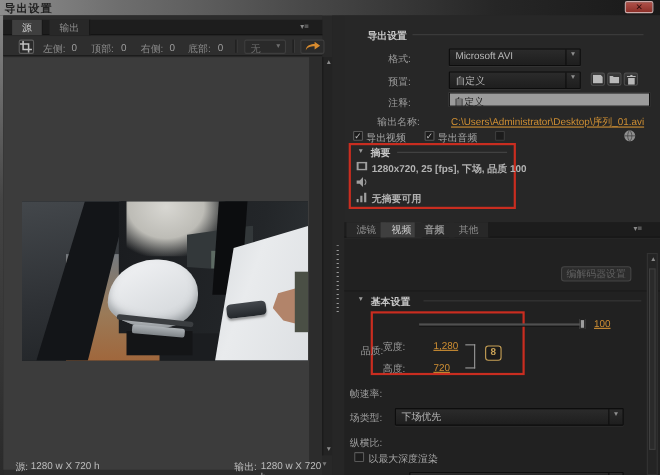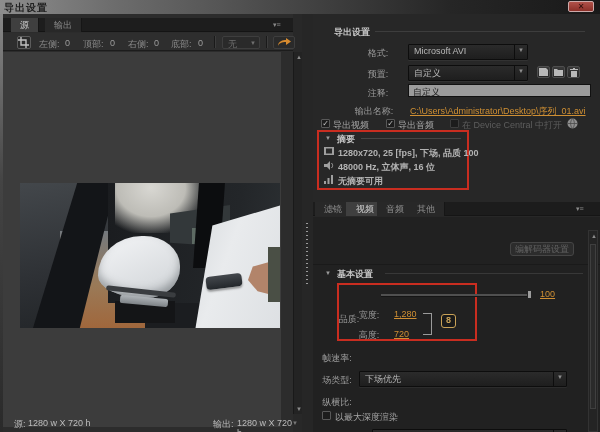--- a/index.html
+++ b/index.html
@@ -39,21 +39,21 @@
 
   
   #lscroll { left:293px; top:52px; width:9px; height:362px; background:#232323; border-left:1px solid #191919;}
   #splitter { left:302px; top:14px; width:11px; height:418px; background:#262626; }
   #splitdots { left:4px; top:209px; width:2px; height:64px;
      background:repeating-linear-gradient(#9a9a9a 0 1px, transparent 1px 4px); position:absolute; }
 
   
   #rightpanel { left:313px; top:14px; width:287px; height:418px; background:#272727; }
   .sechdr { font-size:9px; font-weight:bold; color:#c6c6c6; }
-  .rlabel { position:absolute; font-size:9px; color:#9c9c9c; text-align:center; }
+  .rlabel { position:absolute; font-size:9px; color:#9c9c9c; text-align:left; }
   .dd { position:absolute; height:16px; background:linear-gradient(#2b2b2b,#1e1e1e);
         border:1px solid #0d0d0d; box-shadow:0 1px 0 rgba(255,255,255,.05); border-radius:1px;}
   .dd .txt { position:absolute; left:5px; top:1px; font-size:9px; color:#b8b8b8; white-space:nowrap;}
   .dd .arr { position:absolute; right:0; top:0; bottom:0; width:13px; border-left:1px solid #0d0d0d;
              color:#8f8f8f; font-size:6px; text-align:center; line-height:11px; }
   .minibtn { position:absolute; width:13px; height:12px; background:linear-gradient(#3a3a3a,#262626);
              border:1px solid #4e4e4e; border-radius:2px; }
   .cbox { position:absolute; width:9px; height:9px; background:#1c1c1c; border:1px solid #585858;
           color:#c2c2c2; font-size:8px; line-height:8px; text-align:center; border-radius:1px;}
   .cblabel { position:absolute; font-size:9px; color:#a6a6a6; white-space:nowrap;}
@@ -197,52 +197,50 @@
     </div>
 
     <div class="rlabel" style="left:30px;top:91px;width:62px;">输出名称:</div>
     <div class="olink" style="left:97px;top:91px;">C:\Users\Administrator\Desktop\序列_01.avi</div>
 
     <div class="cbox" style="left:8px;top:105px;">✓</div>
     <div class="cblabel" style="left:20px;top:105px;">导出视频</div>
     <div class="cbox" style="left:73px;top:105px;">✓</div>
     <div class="cblabel" style="left:85px;top:105px;">导出音频</div>
     <div class="cbox" style="left:137px;top:105px;border-color:#3c3c3c;"></div>
-    <div class="cblabel" style="left:149px;top:105px;color:#5d5d5d;">在 Device Central 中打开</div>
     <svg class="icon9" style="left:254px;top:104px;" width="11" height="11" viewBox="0 0 11 11">
       <circle cx="5.5" cy="5.5" r="5" fill="#8f8f8f"></circle>
       <path d="M0.5 5.5 H10.5 M5.5 0.5 C8 3 8 8 5.5 10.5 C3 8 3 3 5.5 0.5" stroke="#4a4a4a" stroke-width=".8" fill="none"></path>
     </svg>
 
     <div class="redbox" style="left:4px;top:116px;width:152px;height:60px;"></div>
     <span class="abs" style="left:12px;top:121px;font-size:6px;color:#9a9a9a;">▼</span>
     <div class="abs sechdr" style="left:24px;top:119px;">摘要</div>
     <div class="hline" style="left:48px;top:124px;width:100px;background:#454545;"></div>
 
     <svg class="icon9" style="left:11px;top:133px;" width="10" height="8" viewBox="0 0 10 8">
       <rect x="0" y="0" width="10" height="8" fill="#9f9f9f"></rect>
         <rect x="2" y="1.5" width="6" height="5" fill="#2a2a2a"></rect>
     </svg>
     <div class="sumtext" style="left:25px;top:133px;">1280x720, 25 [fps], 下场, 品质 100</div>
 
     <svg class="icon9" style="left:11px;top:147px;" width="10" height="9" viewBox="0 0 10 9">
       <path d="M0 3 H3 L6 0 V9 L3 6 H0 Z" fill="#9f9f9f"></path>
         <path d="M7.5 2 C9 3.5 9 5.5 7.5 7" stroke="#9f9f9f" fill="none"></path>
     </svg>
-    <div class="sumtext" style="left:25px;top:147px;">48000 Hz, 立体声, 16 位</div>
 
     <svg class="icon9" style="left:11px;top:161px;" width="10" height="9" viewBox="0 0 10 9">
       <path d="M0 9 V6 H2 V9 Z M3.5 9 V3 H5.5 V9 Z M7 9 V0 H9 V9 Z" fill="#9f9f9f"></path>
     </svg>
     <div class="sumtext" style="left:25px;top:161px;">无摘要可用</div>
 
     <div id="tabs2">
       <div class="tab" style="left:2px;">滤镜</div>
       <div class="tab active" style="left:33px;padding-left:10px;">视频</div>
-      <div class="tab" style="left:64px;">音频</div>
+      <div class="tab" style="left:64px;font-weight:bold;">音频</div>
       <div class="tab" style="left:95px;">其他</div>
       <div class="panelmenu" style="right:10px;">▾≡</div>
     </div>
 
     <div id="tabcontent">
       <div id="codecbtn">编解码器设置</div>
 
       <div class="hline" style="left:0;top:47px;width:287px;background:#1a1a1a;"></div>
       <span class="abs" style="left:12px;top:53px;font-size:6px;color:#9a9a9a;position:absolute;">▼</span>
       <div class="sechdr" style="position:absolute;left:24px;top:51px;">基本设置</div>

